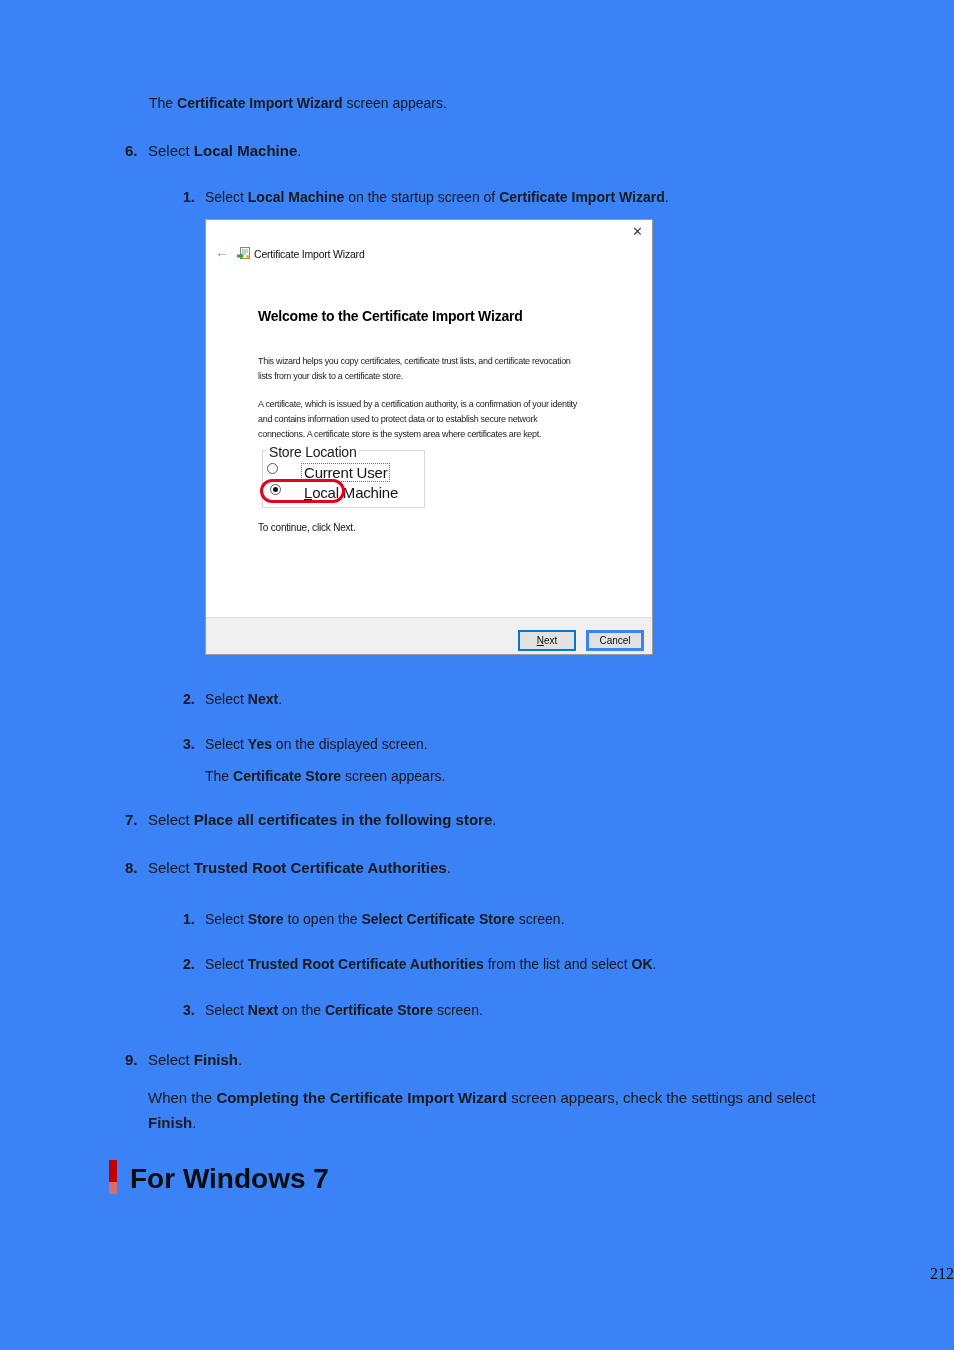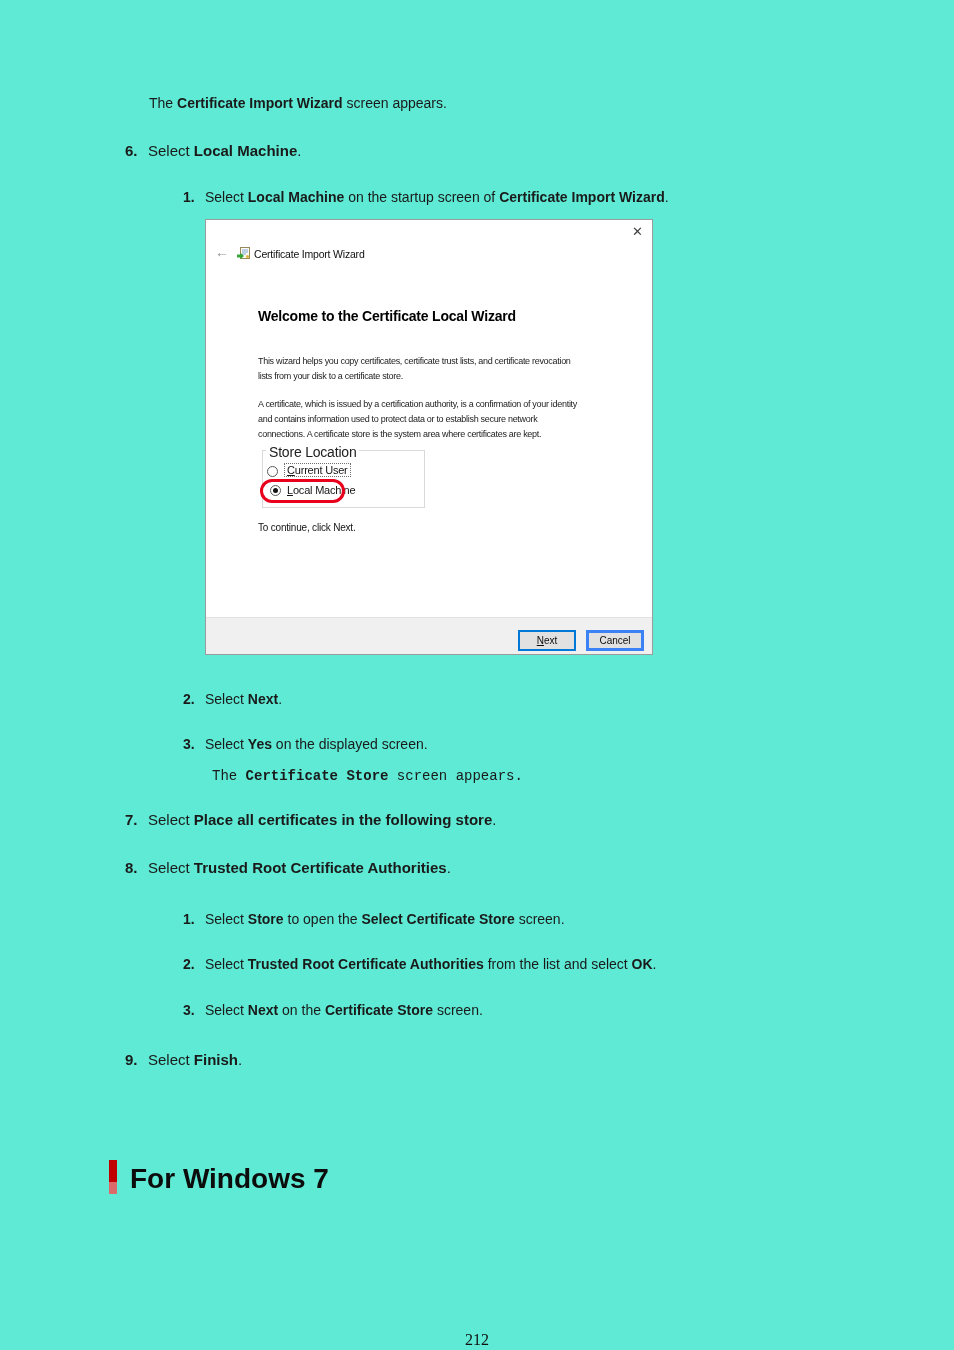--- a/index.html
+++ b/index.html
@@ -1,16 +1,16 @@
 <!DOCTYPE html>
 <html><head>
 <meta charset="utf-8">
 <style>
   html,body{margin:0;padding:0;background:#ffffff;}
-  .page{position:relative;width:954px;height:1350px;background:#5eead4;
+  .page{position:relative;width:954px;height:1350px;background:#3b82f6;
         font-family:"Liberation Sans",sans-serif;color:#1a1a1a;overflow:hidden;}
   .b{font-weight:bold;}
 
   
   .row{position:absolute;display:flex;white-space:nowrap;}
   .lv1{font-size:15px;line-height:20px;}
   .lv1 .num{font-weight:bold;width:23px;flex:none;}
   .lv2{font-size:14px;line-height:19px;}
   .lv2 .num{font-weight:bold;width:22px;flex:none;}
   .note{position:absolute;font-size:14px;line-height:20px;white-space:nowrap;}
@@ -24,43 +24,43 @@
   .dlg-back{position:absolute;left:9px;top:26px;font-size:14px;color:#8f8f8f;line-height:13px;}
   .dlg-icon{position:absolute;left:31px;top:26px;width:13px;height:13px;}
   .dlg-title{position:absolute;left:48px;top:28px;font-size:10.5px;letter-spacing:-0.2px;color:#101010;white-space:nowrap;}
   .dlg-heading{position:absolute;left:52px;top:88px;font-size:14px;font-weight:bold;letter-spacing:-0.2px;color:#000;white-space:nowrap;}
   .dlg-para{position:absolute;left:52px;width:390px;font-size:9px;letter-spacing:-0.3px;line-height:15px;
             white-space:pre-line;color:#1c1c1c;}
   .p1{top:134px;} .p2{top:177px;}
   .groupbox{position:absolute;left:56px;top:230px;width:163px;height:58px;border:1px solid #d9d9d9;}
   .group-label{position:absolute;left:60px;top:224px;background:#fff;padding:0 3px;
                font-size:14px;letter-spacing:-0.2px;color:#202020;}
-  .radio-row{position:absolute;display:flex;align-items:flex-end;gap:6px;
-             font-size:11px;letter-spacing:-0.2px;color:#141414;white-space:nowrap;}
+  .radio-row{position:absolute;display:flex;align-items:flex-start;gap:23px;
+             font-size:15px;letter-spacing:-0.2px;color:#141414;white-space:nowrap;}
   .r1{left:61px;top:243px;} .r2{left:64px;top:264px;}
   .radio{width:11px;height:11px;border:1px solid #5a5a5a;border-radius:50%;background:#fff;flex:none;
          display:flex;align-items:center;justify-content:center;}
   .radio .dot{width:5px;height:5px;border-radius:50%;background:#141414;}
   .focus-label{border:1px dotted #707070;padding:0 2px;}
   .accel{text-decoration:underline;}
   .red-annot{position:absolute;left:54px;top:259px;width:85px;height:24px;
              border:3px solid #e8001c;border-radius:12px;}
   .continue{position:absolute;left:52px;top:302px;font-size:10px;letter-spacing:-0.2px;color:#141414;}
   .btnbar{position:absolute;left:0;right:0;top:397px;bottom:0;background:#f0f0f0;border-top:1px solid #e2e2e2;}
   .btn{position:absolute;top:12px;width:58px;height:21px;background:#e1e1e1;font-size:10px;color:#0d0d0d;
        display:flex;align-items:center;justify-content:center;white-space:nowrap;}
   .btn-next{left:312px;border:2px solid #0078d7;}
   .btn-cancel{left:380px;border:3px solid #3b82f6;}
 
   
   .accent-bar{position:absolute;left:109px;top:1160px;width:8px;height:34px;
               background:linear-gradient(180deg,#c00000 0%,#c00000 66%,#db6a6a 66%,#db6a6a 100%);}
   .section-heading{position:absolute;left:130px;top:1163px;font-size:28px;font-weight:bold;color:#0c0c0c;white-space:nowrap;}
   .section-body{position:absolute;left:108px;top:1205px;font-size:15px;color:#1a1a1a;white-space:nowrap;}
-  .page-number{position:absolute;left:0;right:0;top:1331px;text-align:center;
+  .page-number{position:absolute;left:0;right:0;top:1265px;text-align:right;
                font-family:"Liberation Serif",serif;font-size:16px;color:#111;}
 </style>
 </head>
 <body>
 
 <div class="page">
 
   <div class="note" style="left:149px;top:93px;"><span>The </span><span class="b">Certificate Import Wizard</span><span> screen appears.</span></div>
 
   <div class="row lv1" style="left:125px;top:141px;">
@@ -81,21 +81,21 @@
         <rect x="3.5" y="0.5" width="9" height="11" fill="#fffdf2" stroke="#9a8a5a" stroke-width="1"></rect>
         <line x1="5" y1="3" x2="11" y2="3" stroke="#7aa7d6" stroke-width="1"></line>
         <line x1="5" y1="5" x2="11" y2="5" stroke="#7aa7d6" stroke-width="1"></line>
         <line x1="5" y1="7" x2="9" y2="7" stroke="#7aa7d6" stroke-width="1"></line>
         <circle cx="10.5" cy="9.5" r="1.6" fill="#e0b53c"></circle>
         <path d="M0 7.5 h3.5 V5.8 L7 9 L3.5 12.2 V10.5 H0 Z" fill="#35a53a"></path>
       </svg>
     </span>
     <span class="dlg-title">Certificate Import Wizard</span>
 
-    <div class="dlg-heading">Welcome to the Certificate Local Wizard</div>
+    <div class="dlg-heading">Welcome to the Certificate Import Wizard</div>
     <div class="dlg-para p2">A certificate, which is issued by a certification authority, is a confirmation of your identity
 and contains information used to protect data or to establish secure network
 connections. A certificate store is the system area where certificates are kept.</div>
     <div class="dlg-para p1">This wizard helps you copy certificates, certificate trust lists, and certificate revocation
 lists from your disk to a certificate store.</div>
 
     <div class="groupbox"></div>
     <span class="group-label">Store Location</span>
 
     <div class="radio-row r1">
@@ -124,21 +124,21 @@
 
   <div class="row lv2" style="left:183px;top:690px;">
     <span class="num">2.</span>
     <span><span>Select </span><span class="b">Next</span><span>.</span></span>
   </div>
 
   <div class="row lv2" style="left:183px;top:735px;">
     <span class="num">3.</span>
     <span><span>Select </span><span class="b">Yes</span><span> on the displayed screen.</span></span>
   </div>
-  <div class="note" style="left:212px;top:766px;font-family:Liberation Mono, monospace;"><span>The </span><span class="b">Certificate Store</span><span> screen appears.</span></div>
+  <div class="note" style="left:205px;top:766px;"><span>The </span><span class="b">Certificate Store</span><span> screen appears.</span></div>
 
   <div class="row lv1" style="left:125px;top:810px;">
     <span class="num">7.</span>
     <span><span>Select </span><span class="b">Place all certificates in the following store</span><span>.</span></span>
   </div>
 
   <div class="row lv1" style="left:125px;top:858px;">
     <span class="num">8.</span>
     <span><span>Select </span><span class="b">Trusted Root Certificate Authorities</span><span>.</span></span>
   </div>
@@ -155,19 +155,21 @@
 
   <div class="row lv2" style="left:183px;top:1001px;">
     <span class="num">3.</span>
     <span><span>Select </span><span class="b">Next</span><span> on the </span><span class="b">Certificate Store</span><span> screen.</span></span>
   </div>
 
   <div class="row lv1" style="left:125px;top:1050px;">
     <span class="num">9.</span>
     <span><span>Select </span><span class="b">Finish</span><span>.</span></span>
   </div>
+  <div class="note-wide" style="left:148px;top:1085px;"><span>When the </span><span class="b">Completing the Certificate Import Wizard</span><span> screen appears, check the settings and select
+</span><span class="b">Finish</span><span>.</span></div>
 
   <div class="accent-bar"></div>
   <div class="section-heading">For Windows 7</div>
 
   <div class="page-number">212</div>
 
 </div>
 
 </body></html>

